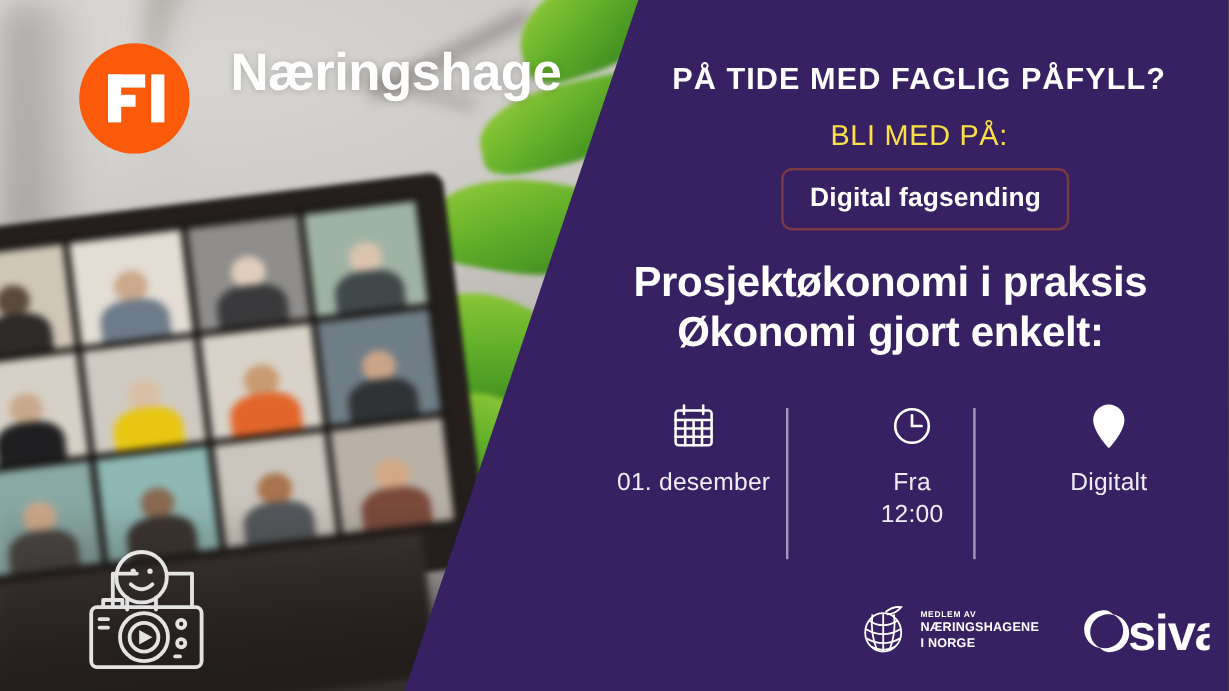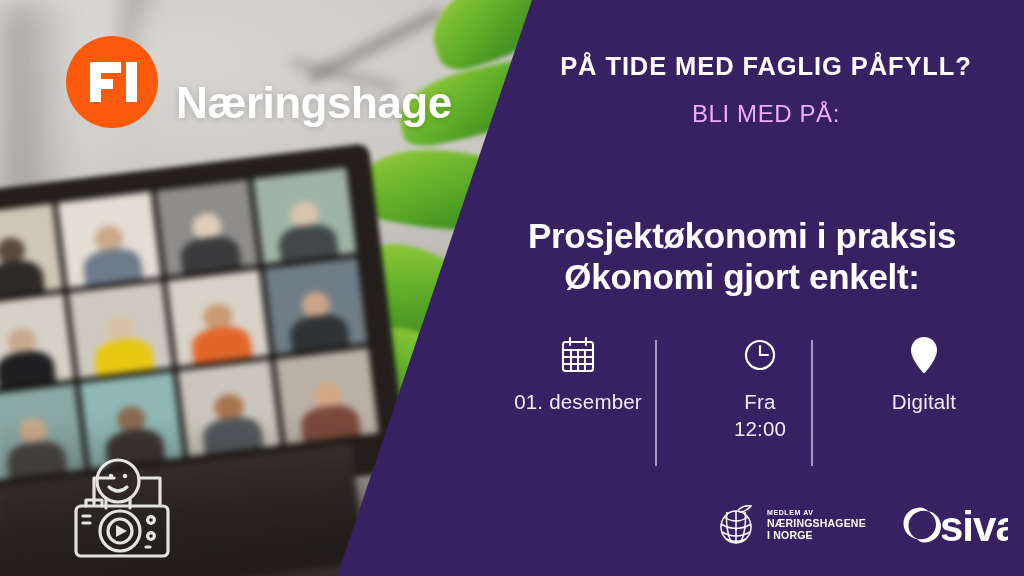--- a/index.html
+++ b/index.html
@@ -182,22 +182,22 @@
     inset: 0;
     background: #372163;
     clip-path: polygon(532px 0, 1024px 0, 1024px 576px, 337px 576px);
   }
 
   
   .brand {
     position: absolute;
     left: 66px; top: 36px;
     display: flex;
-    align-items: flex-end;
-    gap: 18px;
+    align-items: flex-start;
+    gap: 34px;
   }
   .brand-mark {
     width: 92px; height: 92px;
     border-radius: 50%;
     background: #fa5a0a;
     position: relative;
     flex: 0 0 auto;
   }
   .brand-name {
     color: #ffffff;
@@ -225,21 +225,21 @@
     color: #ffffff;
     font-size: 25.5px;
     font-weight: 700;
     letter-spacing: .9px;
   }
   .subkicker {
     position: absolute;
     left: 536px; top: 100px;
     width: 460px;
     text-align: center;
-    color: #f0abfc;
+    color: #fde047;
     font-size: 24px;
     font-weight: 400;
     letter-spacing: .6px;
   }
   .badge {
     position: absolute;
     left: 651px; top: 140px;
     padding: 10px 22px 12px;
     border: 2px solid #7a3b44;
     border-radius: 9px;
@@ -454,20 +454,21 @@
       <circle cx="83" cy="88" r="3.4"></circle>
       <path d="M15 68 H22"></path>
       <path d="M15 75 H22"></path>
       <path d="M78 99 H82"></path>
     </svg>
   </div>
 
   <div class="kicker">PÅ TIDE MED FAGLIG PÅFYLL?</div>
   <div class="subkicker">BLI MED PÅ:</div>
 
+  <div class="badge">Digital fagsending</div>
 
   <div class="title">
     <span class="line">Prosjektøkonomi i praksis</span>
     <span class="line">Økonomi gjort enkelt:</span>
   </div>
 
   <div class="info-row">
 
     <div class="info-item wide">
       <div class="info-icon">

